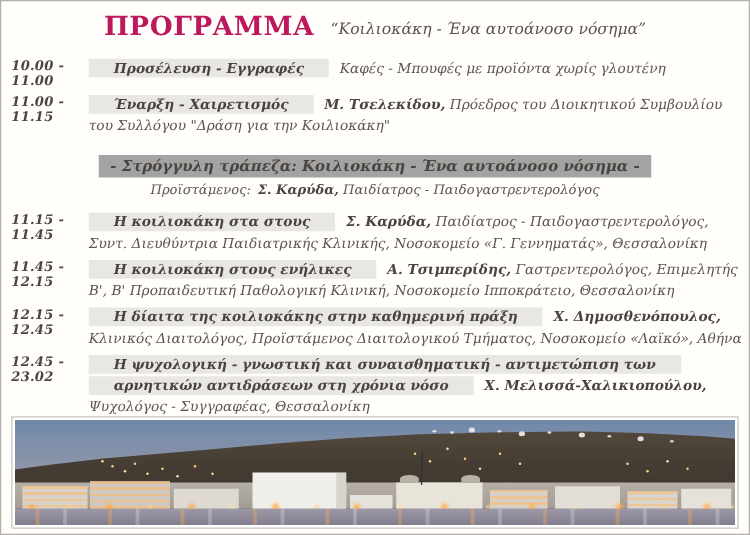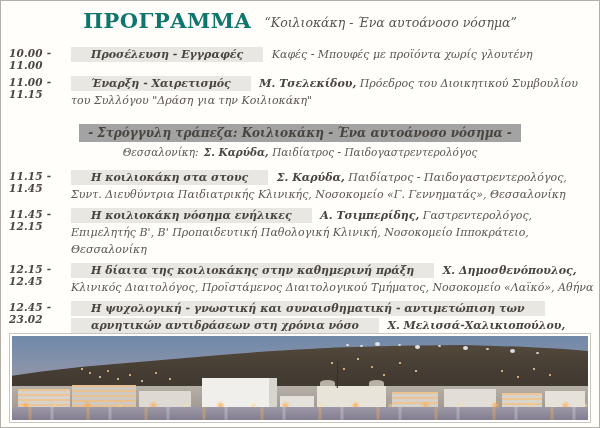--- a/index.html
+++ b/index.html
@@ -11,21 +11,21 @@
     border:1px solid #b3afa9;
     font-family:"DejaVu Serif","Liberation Serif",serif;
     color:#534d48;
     overflow:hidden;
   }
 
   
   .header{ text-align:center; padding-top:7px; white-space:nowrap;}
   .title{
     font-size:21px; font-weight:bold; letter-spacing:.5px;
-    color:#0f766e; display:inline-block; vertical-align:middle;
+    color:#be185d; display:inline-block; vertical-align:middle;
   }
   .subtitle{
     font-size:12.5px; font-style:italic; color:#5a534d;
     display:inline-block; vertical-align:middle; margin-left:8px; padding-top:4px;
   }
 
   
   .rows{ margin-top:13px; padding:0 5px 0 8px; }
   .row{ display:flex; margin-bottom:4px; }
   .time{
@@ -136,39 +136,39 @@
       <span class="details">Πρόεδρος του Διοικητικού Συμβουλίου του Συλλόγου "Δράση για την Κοιλιοκάκη"</span>
     </span>
   </div>
 </div>
 
 <div class="roundtable">
   <div>
     <span class="rt-heading">- Στρόγγυλη τράπεζα: Κοιλιοκάκη - Ένα αυτοάνοσο νόσημα -</span>
   </div>
   <div class="rt-coord">
-    <span>Θεσσαλονίκη:</span>
+    <span>Προϊστάμενος:</span>
     <span class="speaker">Σ. Καρύδα,</span>
     <span class="details">Παιδίατρος - Παιδογαστρεντερολόγος</span>
   </div>
 </div>
 
 <div class="rows sessions">
   <div class="row">
     <span class="time">11.15 - 11.45</span>
     <span class="content">
       <span class="etitle">Η κοιλιοκάκη στα στους</span>
       <span class="speaker">Σ. Καρύδα,</span>
       <span class="details">Παιδίατρος - Παιδογαστρεντερολόγος, Συντ. Διευθύντρια Παιδιατρικής Κλινικής, Νοσοκομείο «Γ. Γεννηματάς», Θεσσαλονίκη</span>
     </span>
   </div>
   <div class="row">
     <span class="time">11.45 - 12.15</span>
     <span class="content">
-      <span class="etitle">Η κοιλιοκάκη νόσημα ενήλικες</span>
+      <span class="etitle">Η κοιλιοκάκη στους ενήλικες</span>
       <span class="speaker">Α. Τσιμπερίδης,</span>
       <span class="details">Γαστρεντερολόγος, Επιμελητής Β', Β' Προπαιδευτική Παθολογική Κλινική, Νοσοκομείο Ιπποκράτειο, Θεσσαλονίκη</span>
     </span>
   </div>
   <div class="row">
     <span class="time">12.15 - 12.45</span>
     <span class="content">
       <span class="etitle">Η δίαιτα της κοιλιοκάκης στην καθημερινή πράξη</span>
       <span class="speaker">Χ. Δημοσθενόπουλος,</span>
       <span class="details">Κλινικός Διαιτολόγος, Προϊστάμενος Διαιτολογικού Τμήματος, Νοσοκομείο «Λαϊκό», Αθήνα</span>

